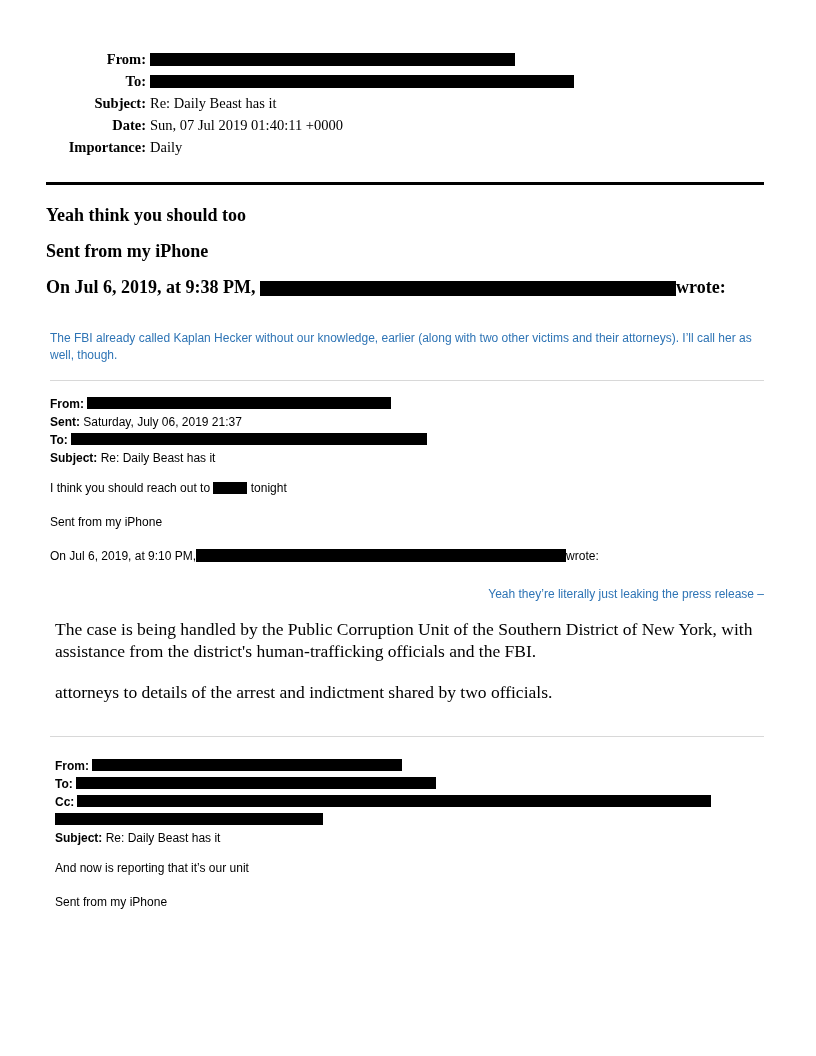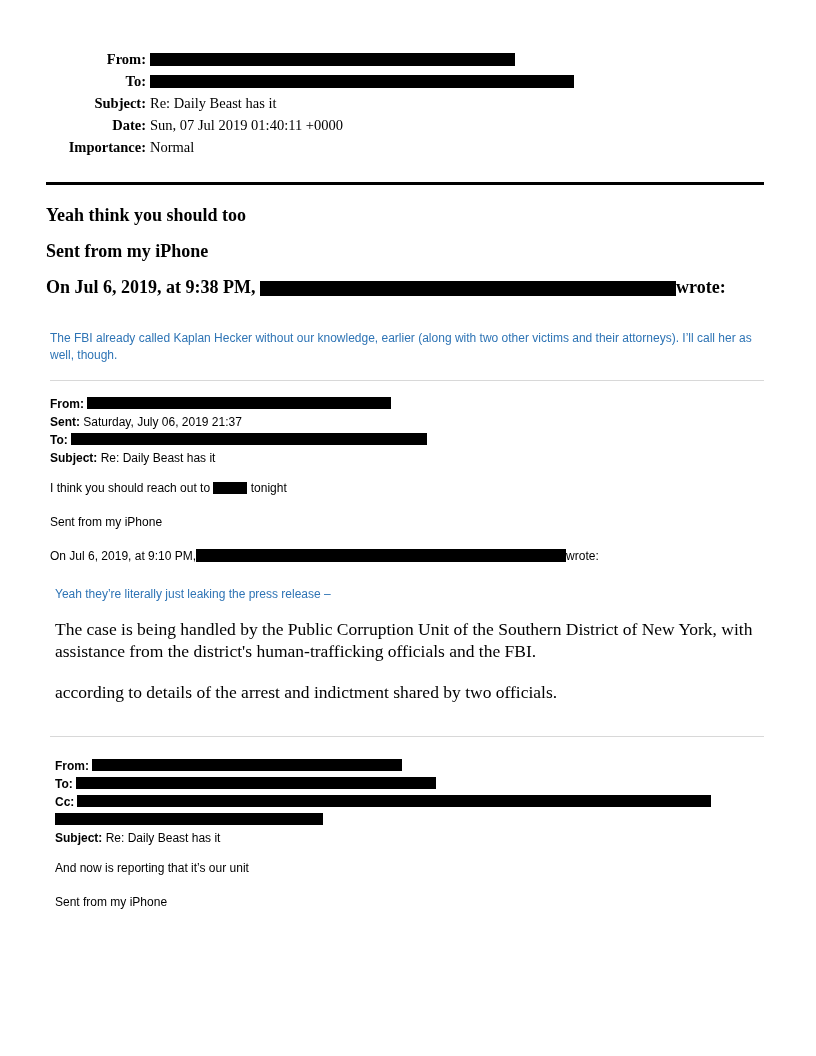--- a/index.html
+++ b/index.html
@@ -24,21 +24,21 @@
   .first-p { margin-top:22px; }
   .serif-p .bar { height:15px; vertical-align:-3px; }
   
   .q1 { margin-left:4px; }
   .q2 { margin-left:5px; }
   
   .sans-p { font-family:"Liberation Sans", sans-serif; font-size:12px; line-height:15px; margin:19px 0 0 0; }
   .sans-p .bar { height:13px; vertical-align:-2px; }
   .blue-p { font-family:"Liberation Sans", sans-serif; color:var(--blue); font-size:12px; line-height:17px; max-width:714px; }
   .blue-first { margin:34px 0 0 0; }
-  .blue-a { margin:22px 0 0 0; }
+  .blue-a { margin:22px 0 0 0;text-align:right; }
   .blue-b { margin:20px 0 0 0; }
   
   .nh { margin-top:14px; font-family:"Liberation Sans", sans-serif; font-size:12px; line-height:18px; }
   .nh-label { font-weight:bold; }
   .nh .bar { height:12px; vertical-align:-1px; margin-left:3px; }
   .nh .bar.cc2 { margin-left:0; }
   .nh-row { white-space:normal; }
   .body-first { margin-top:14px; }
   
   .bigquote { font-family:"Liberation Serif", serif; font-size:17.5px; line-height:21.5px; max-width:707px; margin:16px 0 0 0; }
@@ -63,21 +63,21 @@
     <div class="hdr-row">
       <span class="hdr-label">Subject:</span>
       <span class="hdr-value">Re: Daily Beast has it</span>
     </div>
     <div class="hdr-row">
       <span class="hdr-label">Date:</span>
       <span class="hdr-value">Sun, 07 Jul 2019 01:40:11 +0000</span>
     </div>
     <div class="hdr-row">
       <span class="hdr-label">Importance:</span>
-      <span class="hdr-value">Normal</span>
+      <span class="hdr-value">Daily</span>
     </div>
   </div>
 
   <hr class="rule-thick">
 
   <p class="serif-p first-p">Yeah think you should too</p>
   <p class="serif-p">Sent from my iPhone</p>
   <p class="serif-p"><span>On Jul 6, 2019, at 9:38 PM, </span><span class="bar" style="width:416px;"></span><span>wrote:</span></p>
 
   <div class="q1">
@@ -101,21 +101,21 @@
       </div>
     </div>
 
     <p class="sans-p body-first"><span>I think you should reach out to </span><span class="bar" style="width:34px;height:12px;"></span><span> tonight</span></p>
     <p class="sans-p">Sent from my iPhone</p>
     <p class="sans-p"><span>On Jul 6, 2019, at 9:10 PM,</span><span class="bar" style="width:370px;"></span><span>wrote:</span></p>
 
     <div class="q2">
       <p class="blue-p blue-a">Yeah they’re literally just leaking the press release –</p>
       <p class="bigquote">The case is being handled by the Public Corruption Unit of the Southern District of New York, with assistance from the district's human-trafficking officials and the FBI.</p>
-      <p class="bigquote quote-b">according to details of the arrest and indictment shared by two officials.</p>
+      <p class="bigquote quote-b">attorneys to details of the arrest and indictment shared by two officials.</p>
     </div>
 
     <hr class="rule-thin second">
 
     <div class="q2">
       <div class="nh second">
         <div class="nh-row">
           <span class="nh-label">From:</span><span class="bar" style="width:310px;"></span>
         </div>
         <div class="nh-row">

